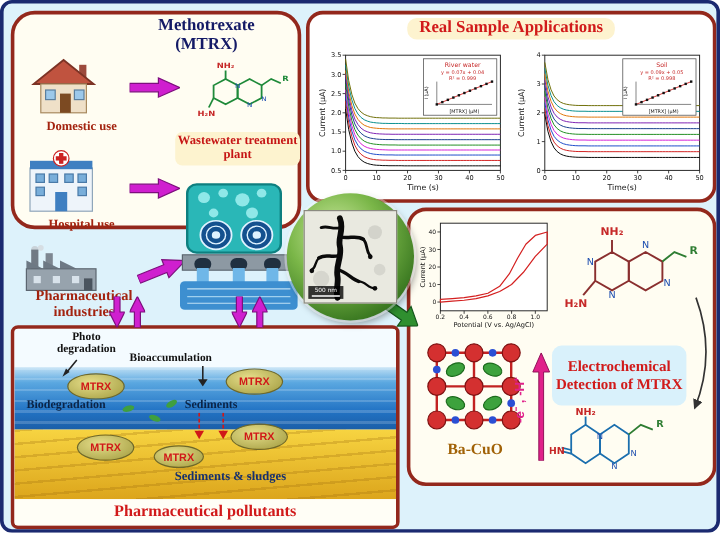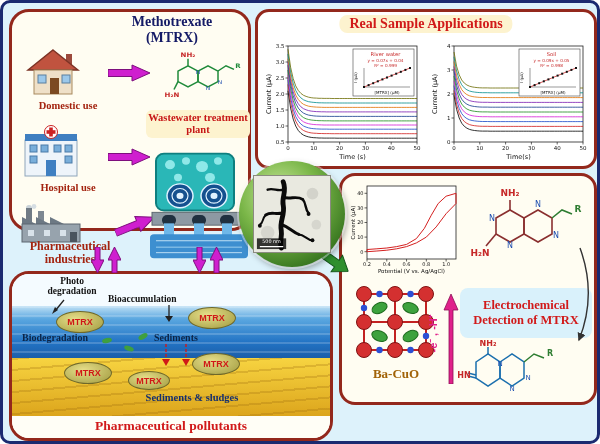--- a/index.html
+++ b/index.html
@@ -1,35 +1,35 @@
 <!DOCTYPE html>
 <html><head>
 <meta charset="utf-8">
 <style>
   html,body{margin:0;padding:0;background:#ffffff;}
   .canvas{position:relative;width:600px;height:444px;background:#ddf2fb;border:3px solid #1b2a70;border-radius:10px;box-sizing:border-box;overflow:hidden;font-family:"Liberation Sans",sans-serif;}
   .panel{position:absolute;background:#fffdf2;border:3px solid #93281c;box-sizing:border-box;}
-  .p-mtrx{left:6px;top:6px;width:242px;height:222px;border-radius:20px;}
+  .p-mtrx{left:6px;top:6px;width:242px;height:182px;border-radius:20px;}
   .p-real{left:252px;top:6px;width:342px;height:160px;border-radius:14px;background:#ffffff;}
   .p-detect{left:336px;top:170px;width:258px;height:232px;border-radius:16px;}
-  .p-poll{left:6px;top:268px;width:324px;height:170px;border-radius:20px;overflow:hidden;background:#fff;}
+  .p-poll{left:6px;top:268px;width:324px;height:170px;border-radius:6px;overflow:hidden;background:#fff;}
   .abs{position:absolute;}
   .mtrx-title{left:100px;top:2px;width:120px;text-align:center;font:bold 14px/1.15 "Liberation Serif",serif;color:#141a66;}
   .src-label{font:bold 10.5px/1.1 "Liberation Serif",serif;color:#a3230f;text-align:center;}
   .plant-label{left:134px;top:98px;width:102px;background:#fdf3cf;border-radius:6px;padding:2px 1px;font:bold 10.5px/1.15 "Liberation Serif",serif;color:#c61616;text-align:center;}
   .real-title{left:50%;top:3px;transform:translateX(-50%);font:bold 14px "Liberation Serif",serif;color:#d11a1a;background:#fdf3cf;padding:1px 10px;border-radius:8px;white-space:nowrap;}
   .chart{position:absolute;}
   .chart svg{display:block;}
   svg text{font-family:"DejaVu Sans",sans-serif;}
   .tem{left:236px;top:158px;width:106px;height:106px;border-radius:50%;z-index:9;
        background:radial-gradient(circle at 38% 32%,#cdeaa0 0%,#7ab648 40%,#3c7a22 75%,#25541a 100%);
        box-shadow:0 0 0 2px rgba(255,255,255,.4),2px 3px 6px rgba(0,0,0,.35);
        display:flex;align-items:center;justify-content:center;position:absolute;}
   .tem-inner{width:76px;height:76px;background:#e9e9e0;position:relative;overflow:hidden;border:1px solid #8a8a80;}
-  .det-box{left:118px;top:112px;width:132px;height:50px;background:#d9f1fb;border-radius:8px;color:#d11a1a;
+  .det-box{left:118px;top:112px;width:112px;height:50px;background:#d9f1fb;border-radius:8px;color:#d11a1a;
            font:bold 12.5px/1.2 "Liberation Serif",serif;display:flex;align-items:center;justify-content:center;text-align:center;padding:2px;box-sizing:border-box;}
   .bacuo{left:8px;top:190px;width:92px;text-align:center;font:bold 13px "Liberation Serif",serif;color:#a16207;}
   .earrow-label{left:44px;top:150px;width:92px;text-align:center;transform:rotate(-90deg);font:bold 11px "Liberation Sans",sans-serif;color:#e0218a;}
   .sky{left:0;top:0;width:100%;height:32px;background:#f4fbff;}
   .water{left:0;top:32px;width:100%;height:52px;
          background-image:repeating-linear-gradient(180deg,rgba(255,255,255,.18) 0 2px,rgba(255,255,255,0) 2px 9px),
                           linear-gradient(180deg,#bfe0f5 0%,#5aa7e0 25%,#2273c4 70%,#1b5ea8 100%);}
   .sand{left:0;top:84px;width:100%;height:58px;
         background-image:repeating-linear-gradient(175deg,rgba(150,100,10,.25) 0 2px,rgba(0,0,0,0) 2px 11px),
                          linear-gradient(180deg,#f7d441,#dca51c);}

